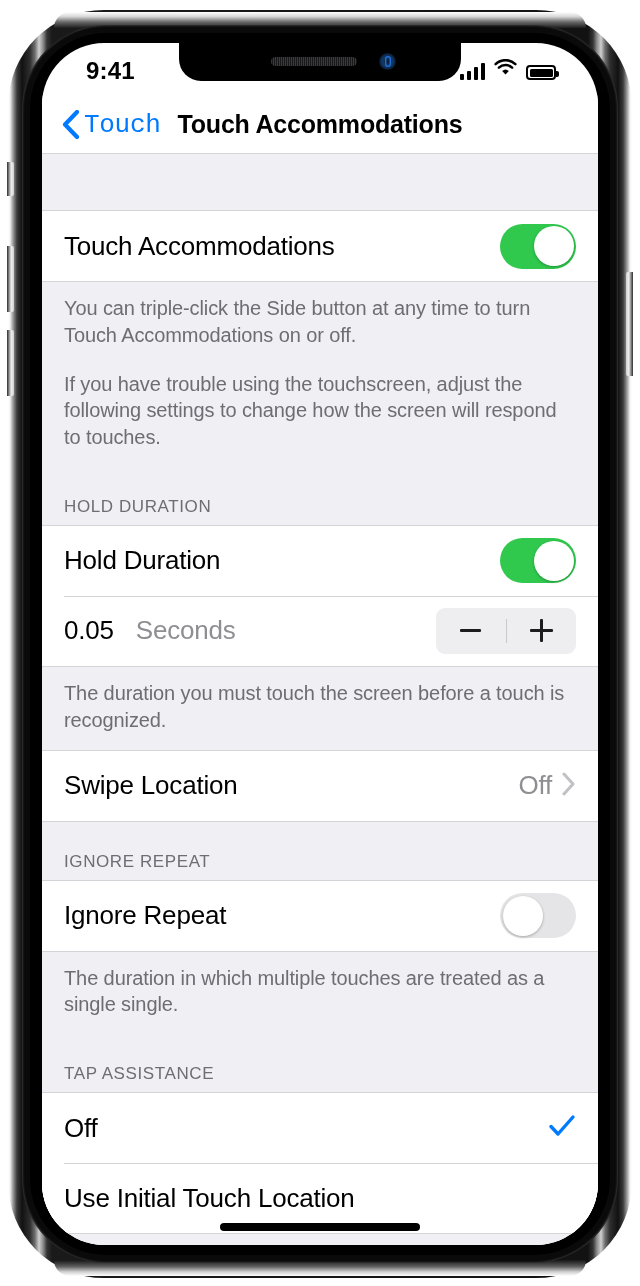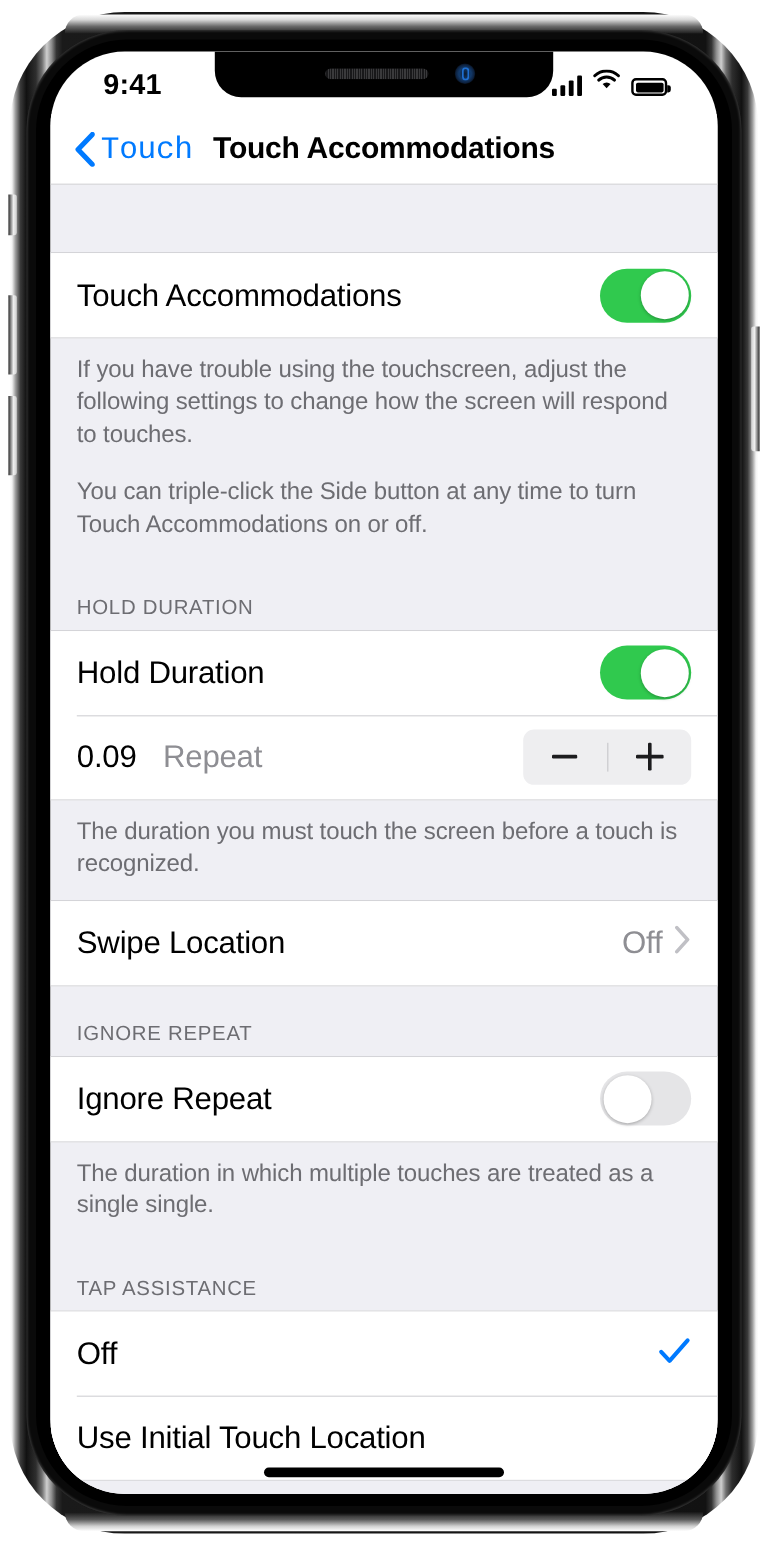--- a/index.html
+++ b/index.html
@@ -214,36 +214,36 @@
       <div class="white">
         <div class="row">
           <span class="label">Touch Accommodations</span>
           <span class="spacer"></span>
           <span class="toggle on">
             <span class="knob"></span>
           </span>
         </div>
       </div>
       <div class="footer">
+        <p>You can triple-click the Side button at any time to turn Touch Accommodations on or off.</p>
         <p>If you have trouble using the touchscreen, adjust the following settings to change how the screen will respond to touches.</p>
-        <p>You can triple-click the Side button at any time to turn Touch Accommodations on or off.</p>
       </div>
 
       <div class="group-header">HOLD DURATION</div>
       <div class="white">
         <div class="row">
           <span class="label">Hold Duration</span>
           <span class="spacer"></span>
           <span class="toggle on">
             <span class="knob"></span>
           </span>
         </div>
         <div class="row">
-          <span class="label">0.09</span>
-          <span class="value" style="margin-left:22px">Repeat</span>
+          <span class="label">0.05</span>
+          <span class="value" style="margin-left:22px">Seconds</span>
           <span class="spacer"></span>
           <span class="stepper">
             <button>
               <span class="minus"></span>
             </button>
             <span class="divider"></span>
             <button>
               <span class="plus"></span>
             </button>
           </span>

